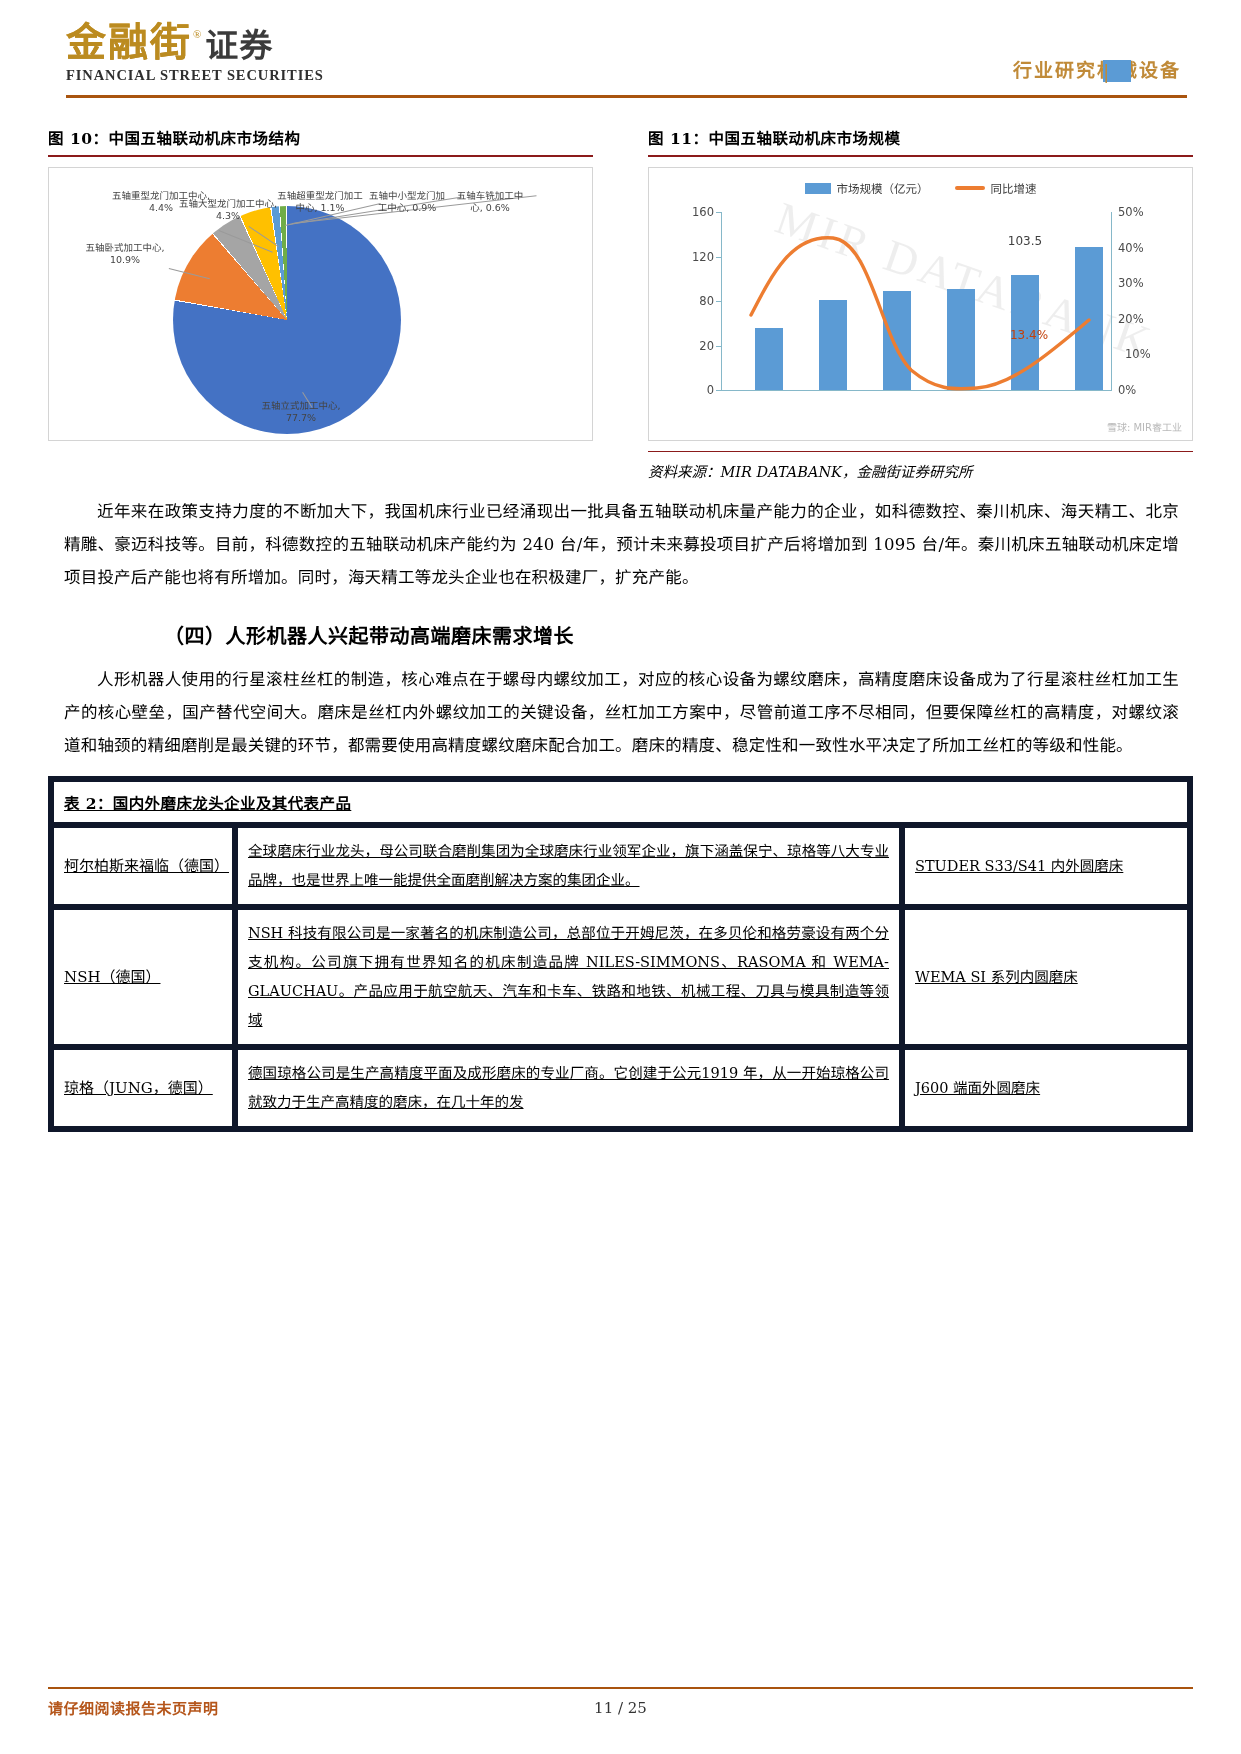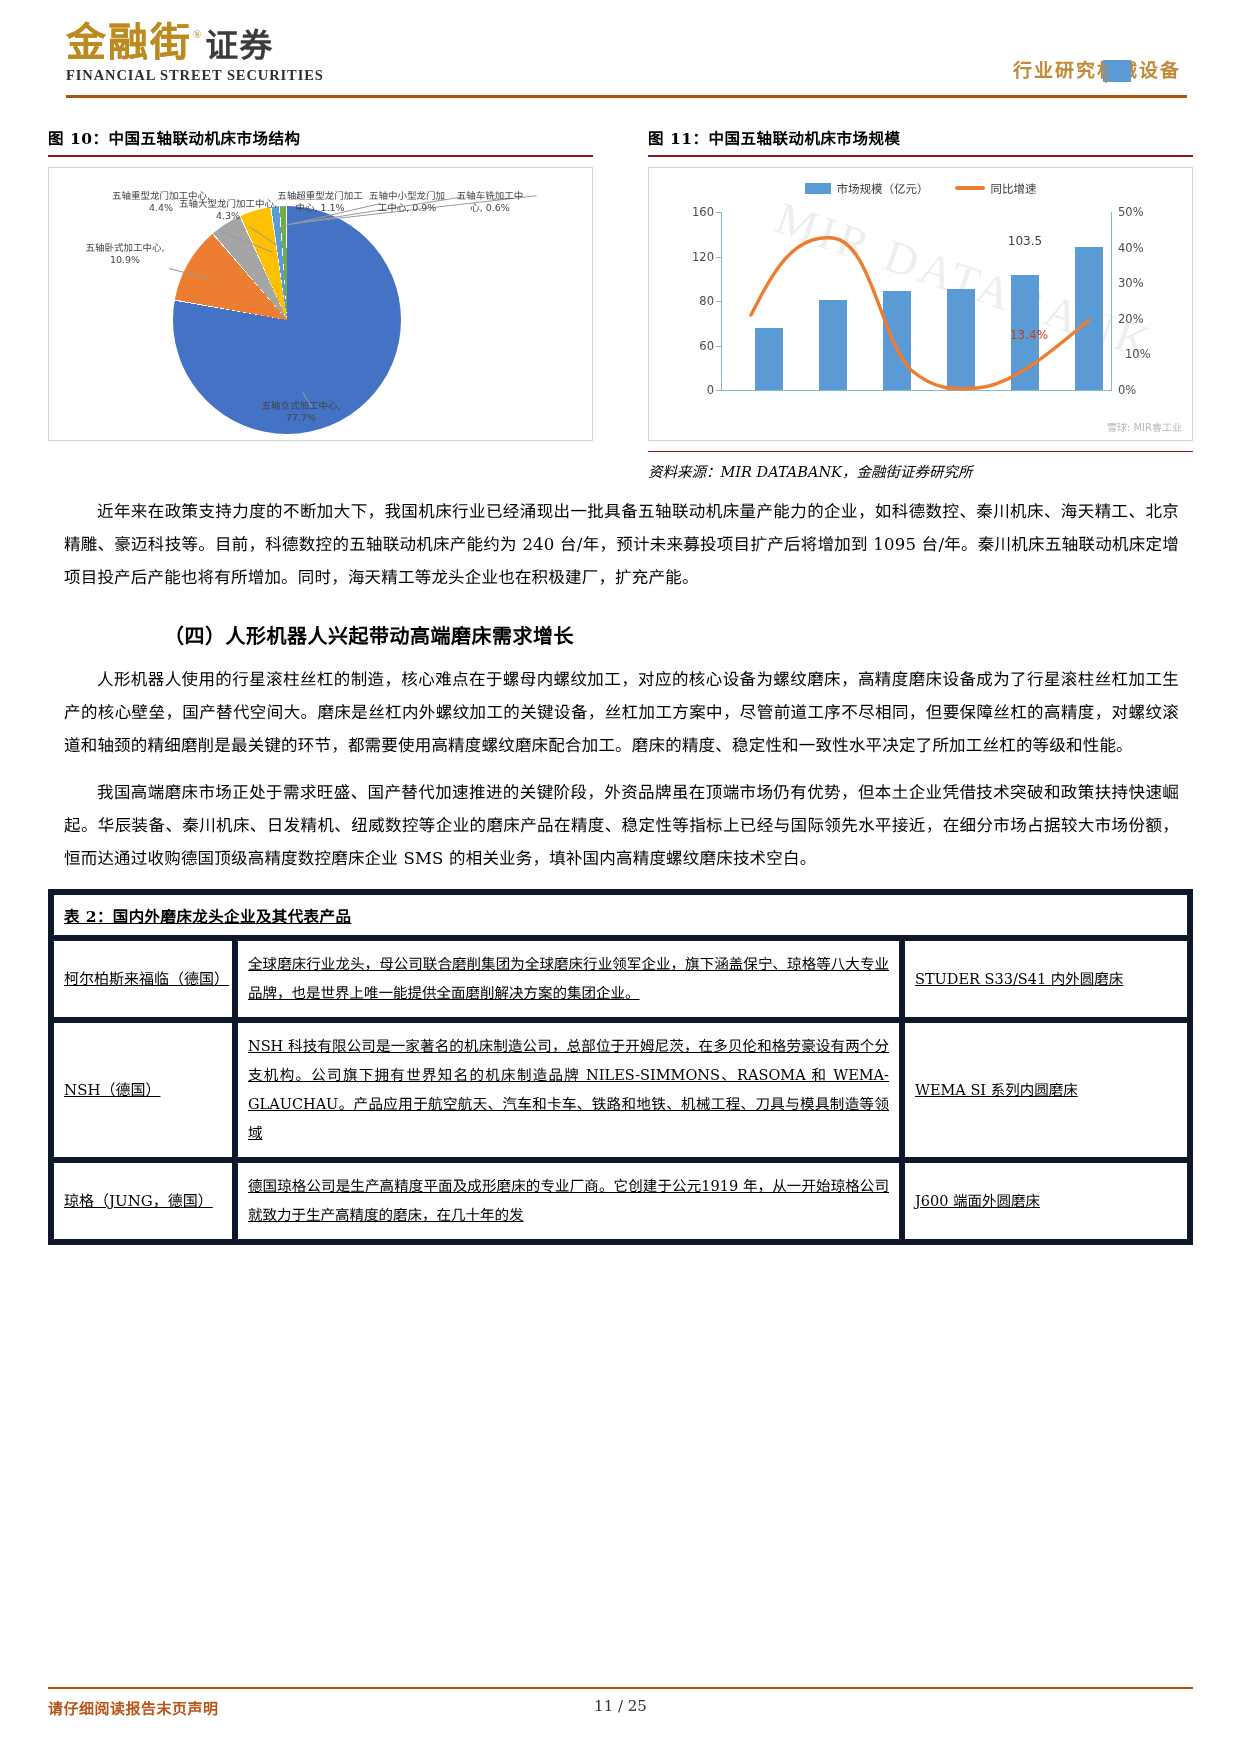--- a/index.html
+++ b/index.html
@@ -273,21 +273,21 @@
   .c-desc { font-size: 14.5px; line-height: 2.0; text-align: justify; }
   .c-prod { width: 262px; font-size: 14.5px; line-height: 1.8; }
 
   
   .footer {
     position: absolute;
     left: 48px; right: 48px; bottom: 36px;
   }
   .footer-rule { height: 2px; background: #a9540f; margin-bottom: 8px; }
   .footer-row {
-    display: flex; align-items: flex-start; position: relative;
+    display: flex; align-items: center; position: relative;
     font-family: "DejaVu Serif", serif;
   }
   .footer-left {
     font-weight: bold; font-size: 15px; color: #b5561b; letter-spacing: 0.5px;
   }
   .footer-center {
     position: absolute; left: 50%; transform: translateX(-50%);
     font-size: 15px; color: #333;
   }
 </style>
@@ -373,21 +373,21 @@
 
           <div class="watermark">MIR DATABANK</div>
 
           <div class="axis-l"></div>
           <div class="axis-r"></div>
           <div class="axis-x"></div>
 
           <div class="plot">
 
             <div class="ytick" style="top:100%;">0</div>
-            <div class="ytick" style="top:75%;">60</div>
+            <div class="ytick" style="top:75%;">20</div>
             <div class="ytick" style="top:50%;">80</div>
             <div class="ytick" style="top:25%;">120</div>
             <div class="ytick" style="top:0%;">160</div>
             <div class="tickmark" style="left:-5px; top:0%;"></div>
             <div class="tickmark" style="left:-5px; top:25%;"></div>
             <div class="tickmark" style="left:-5px; top:50%;"></div>
             <div class="tickmark" style="left:-5px; top:75%;"></div>
             <div class="tickmark" style="left:-5px; top:100%;"></div>
 
             <div class="ytick-r" style="top:100%;">0%</div>
@@ -425,21 +425,20 @@
       </div>
       <div class="fig-src">资料来源：MIR DATABANK，金融街证券研究所</div>
     </div>
   </div>
 
   <p class="para">近年来在政策支持力度的不断加大下，我国机床行业已经涌现出一批具备五轴联动机床量产能力的企业，如科德数控、秦川机床、海天精工、北京精雕、豪迈科技等。目前，科德数控的五轴联动机床产能约为 240 台/年，预计未来募投项目扩产后将增加到 1095 台/年。秦川机床五轴联动机床定增项目投产后产能也将有所增加。同时，海天精工等龙头企业也在积极建厂，扩充产能。</p>
 
   <h2 class="section-h">（四）人形机器人兴起带动高端磨床需求增长</h2>
 
   <p class="para">人形机器人使用的行星滚柱丝杠的制造，核心难点在于螺母内螺纹加工，对应的核心设备为螺纹磨床，高精度磨床设备成为了行星滚柱丝杠加工生产的核心壁垒，国产替代空间大。磨床是丝杠内外螺纹加工的关键设备，丝杠加工方案中，尽管前道工序不尽相同，但要保障丝杠的高精度，对螺纹滚道和轴颈的精细磨削是最关键的环节，都需要使用高精度螺纹磨床配合加工。磨床的精度、稳定性和一致性水平决定了所加工丝杠的等级和性能。</p>
-  <p class="para">我国高端磨床市场正处于需求旺盛、国产替代加速推进的关键阶段，外资品牌虽在顶端市场仍有优势，但本土企业凭借技术突破和政策扶持快速崛起。华辰装备、秦川机床、日发精机、纽威数控等企业的磨床产品在精度、稳定性等指标上已经与国际领先水平接近，在细分市场占据较大市场份额，恒而达通过收购德国顶级高精度数控磨床企业 SMS 的相关业务，填补国内高精度螺纹磨床技术空白。</p>
 
   <div class="tbl-wrap">
     <table class="t2">
       <tbody>
           <tr class="t2-caption">
         <td colspan="3">表 2：国内外磨床龙头企业及其代表产品</td>
       </tr>
       <tr>
         <td class="c-name">柯尔柏斯来福临（德国）</td>
         <td class="c-desc">全球磨床行业龙头，母公司联合磨削集团为全球磨床行业领军企业，旗下涵盖保宁、琼格等八大专业品牌，也是世界上唯一能提供全面磨削解决方案的集团企业。</td>

